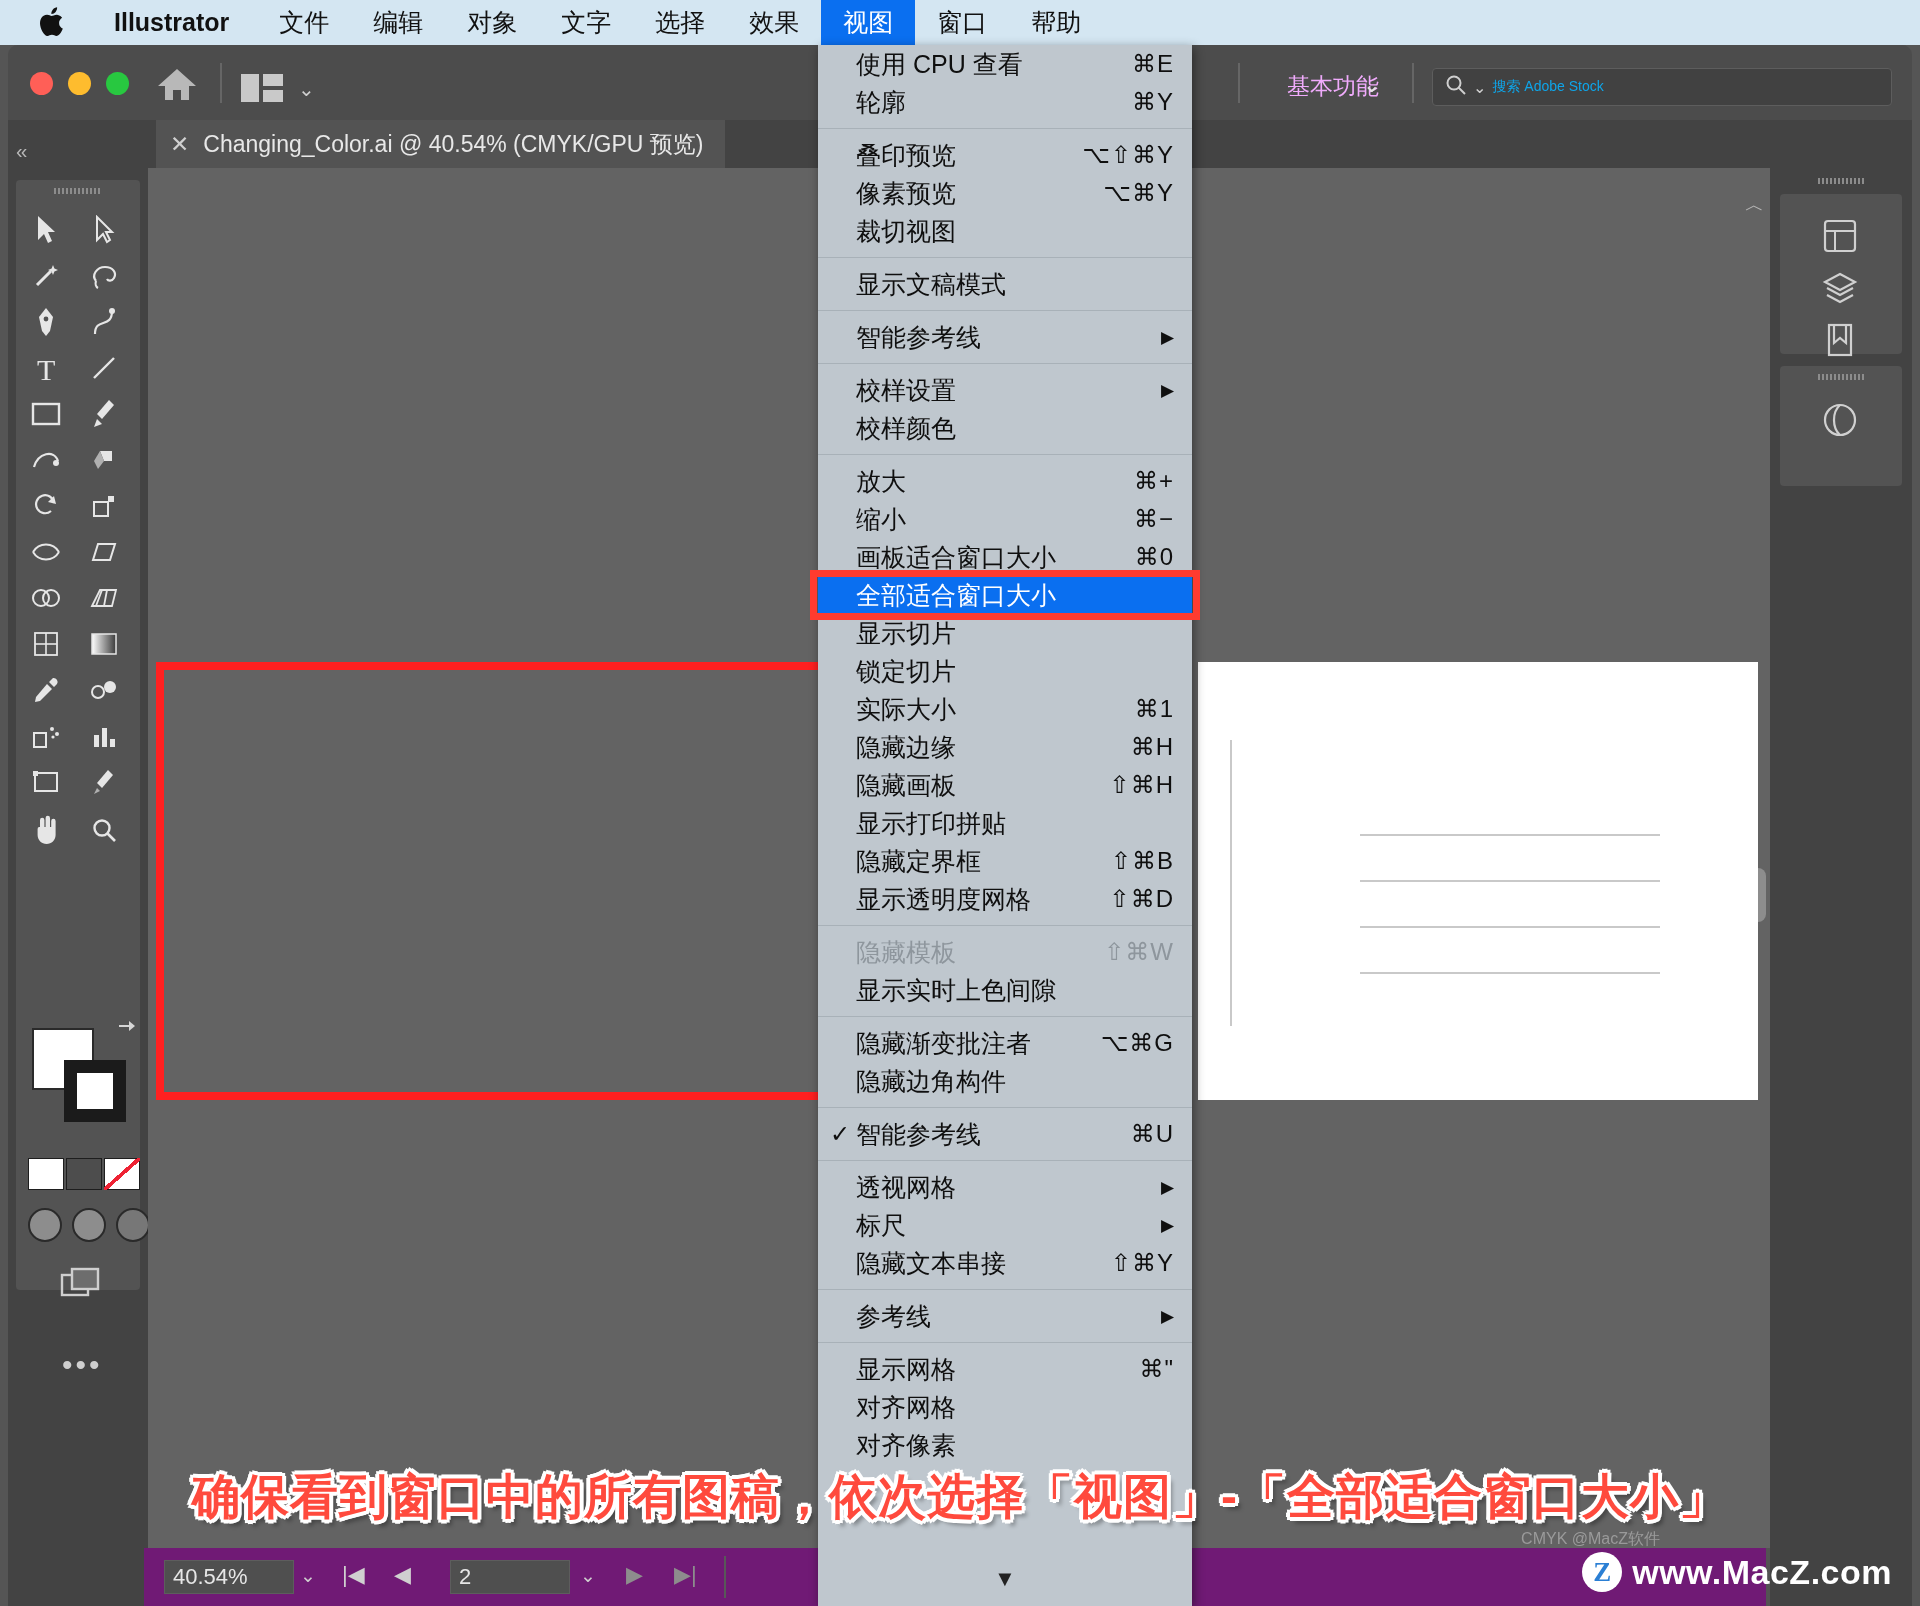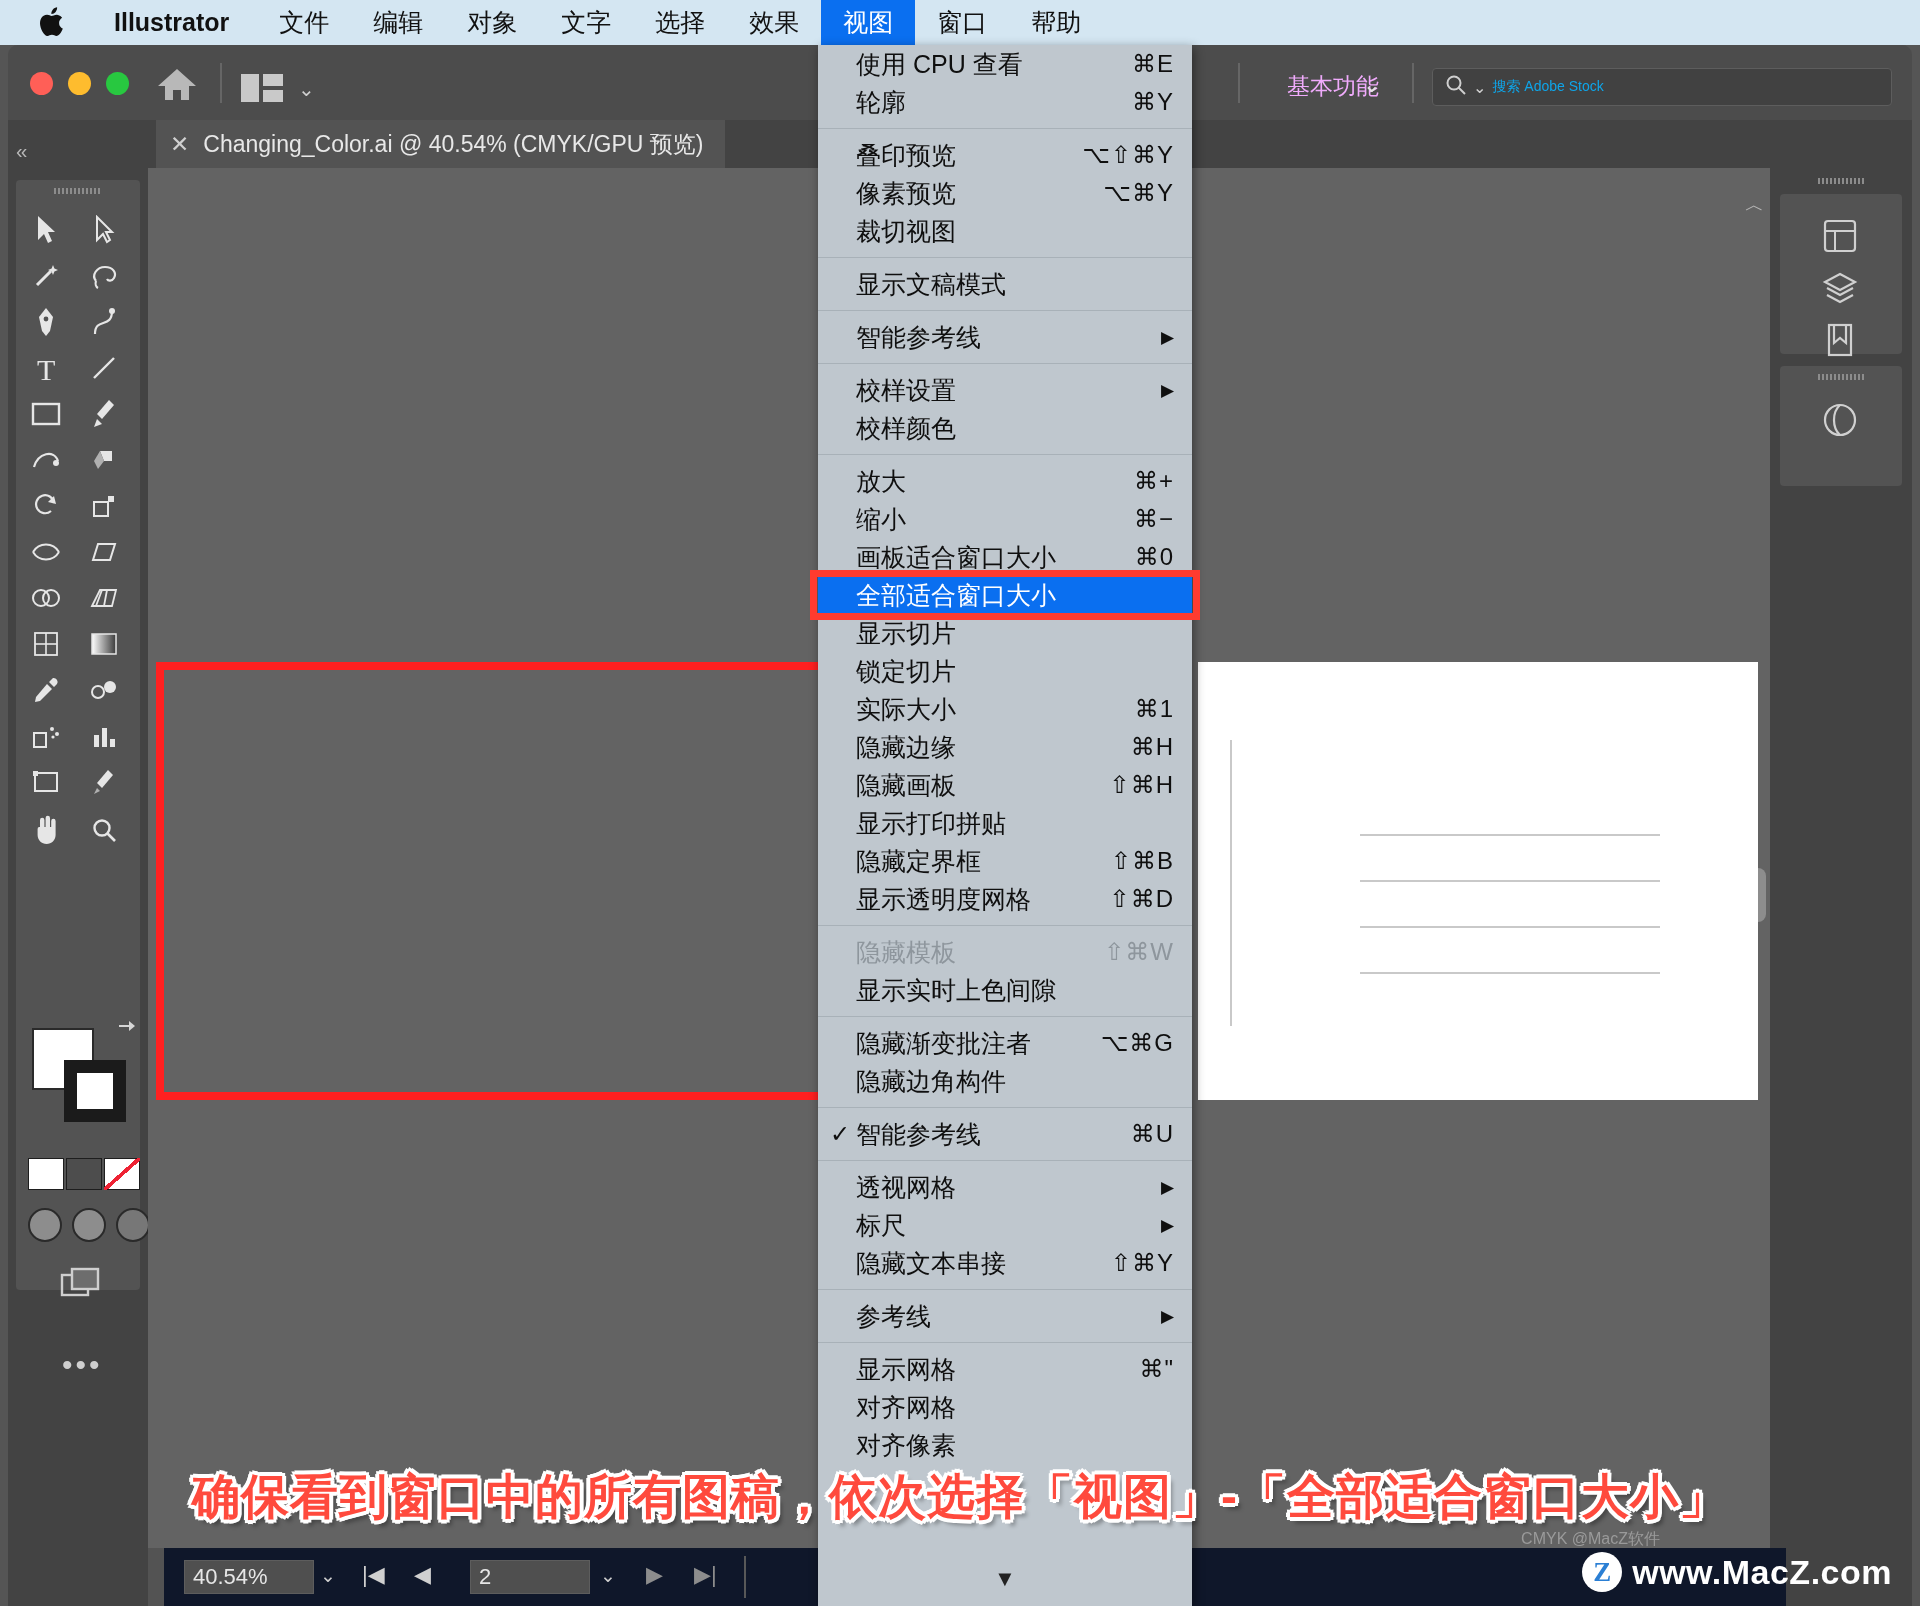--- a/index.html
+++ b/index.html
@@ -109,21 +109,21 @@
   #rightpanel { position:absolute; left:1762px; top:123px; width:142px; height:1438px; background:#434343; }
   #rpgrip { position:absolute; left:48px; top:10px; width:46px; height:6px;
     background: repeating-linear-gradient(to right,#8c8c8c 0 2px,transparent 2px 4px); }
   #rpbox1 { position:absolute; left:10px; top:26px; width:122px; height:160px; background:#535353; border-radius:4px;}
   #rpbox2 { position:absolute; left:10px; top:198px; width:122px; height:120px; background:#535353; border-radius:4px;}
   #rpbox2 .rpgrip2 { position:absolute; left:38px; top:8px; width:46px; height:6px;
     background: repeating-linear-gradient(to right,#8c8c8c 0 2px,transparent 2px 4px); }
   .rpicon { position:absolute; left:32px; width:56px; height:52px; display:flex; align-items:center; justify-content:center; }
 
   
-  #statusbar { position:absolute; left:156px; top:1503px; width:1622px; height:58px; background:#0f172a; }
+  #statusbar { position:absolute; left:136px; top:1503px; width:1622px; height:58px; background:#701a75; }
   #zoomfield { position:absolute; left:20px; top:12px; width:130px; height:34px; background:#4f4f4f; border:1px solid #5d5d5d;
                color:#e6e6e6; font-size:22px; display:flex; align-items:center; padding-left:8px; }
   #zoomchev { position:absolute; left:156px; top:16px; font-size:19px; color:#cfcfcf;}
   .navbtn { position:absolute; top:14px; font-size:22px; color:#d0d0d0; }
   #pgfield { position:absolute; left:306px; top:12px; width:120px; height:34px; background:#4f4f4f; border:1px solid #5d5d5d;
              color:#e6e6e6; font-size:22px; display:flex; align-items:center; padding-left:8px; }
   #pgchev { position:absolute; left:436px; top:16px; font-size:19px; color:#cfcfcf;}
   #selword { position:absolute; left:730px; top:16px; font-size:22px; color:#d8d8d8; }
   #stdiv { position:absolute; left:580px; top:8px; width:2px; height:42px; background:#585858; }
 

